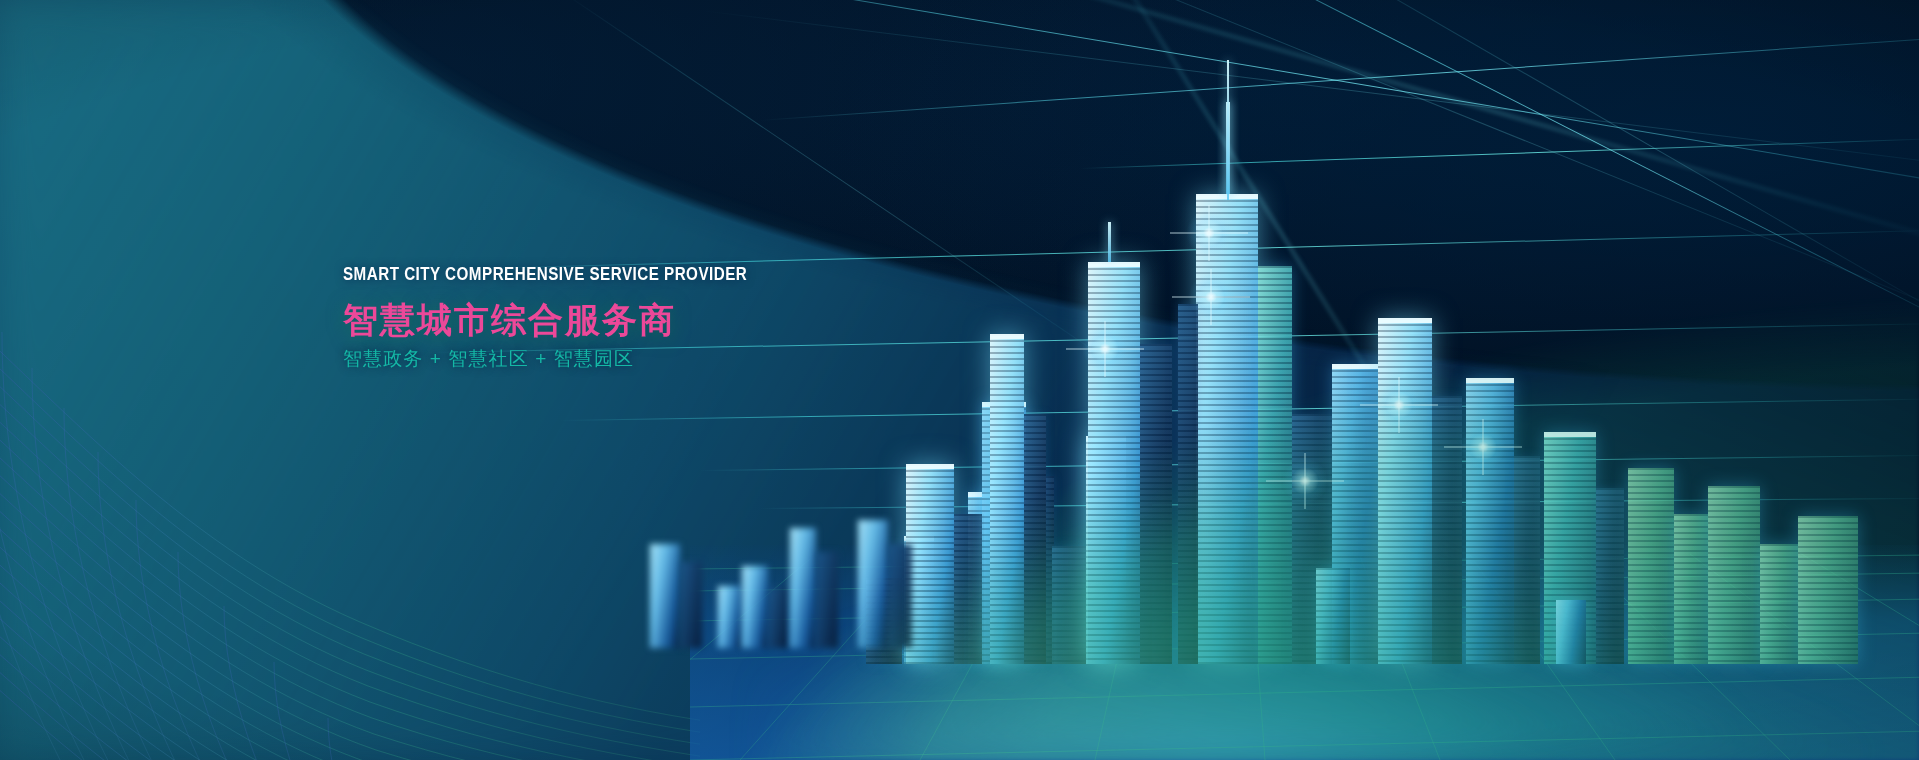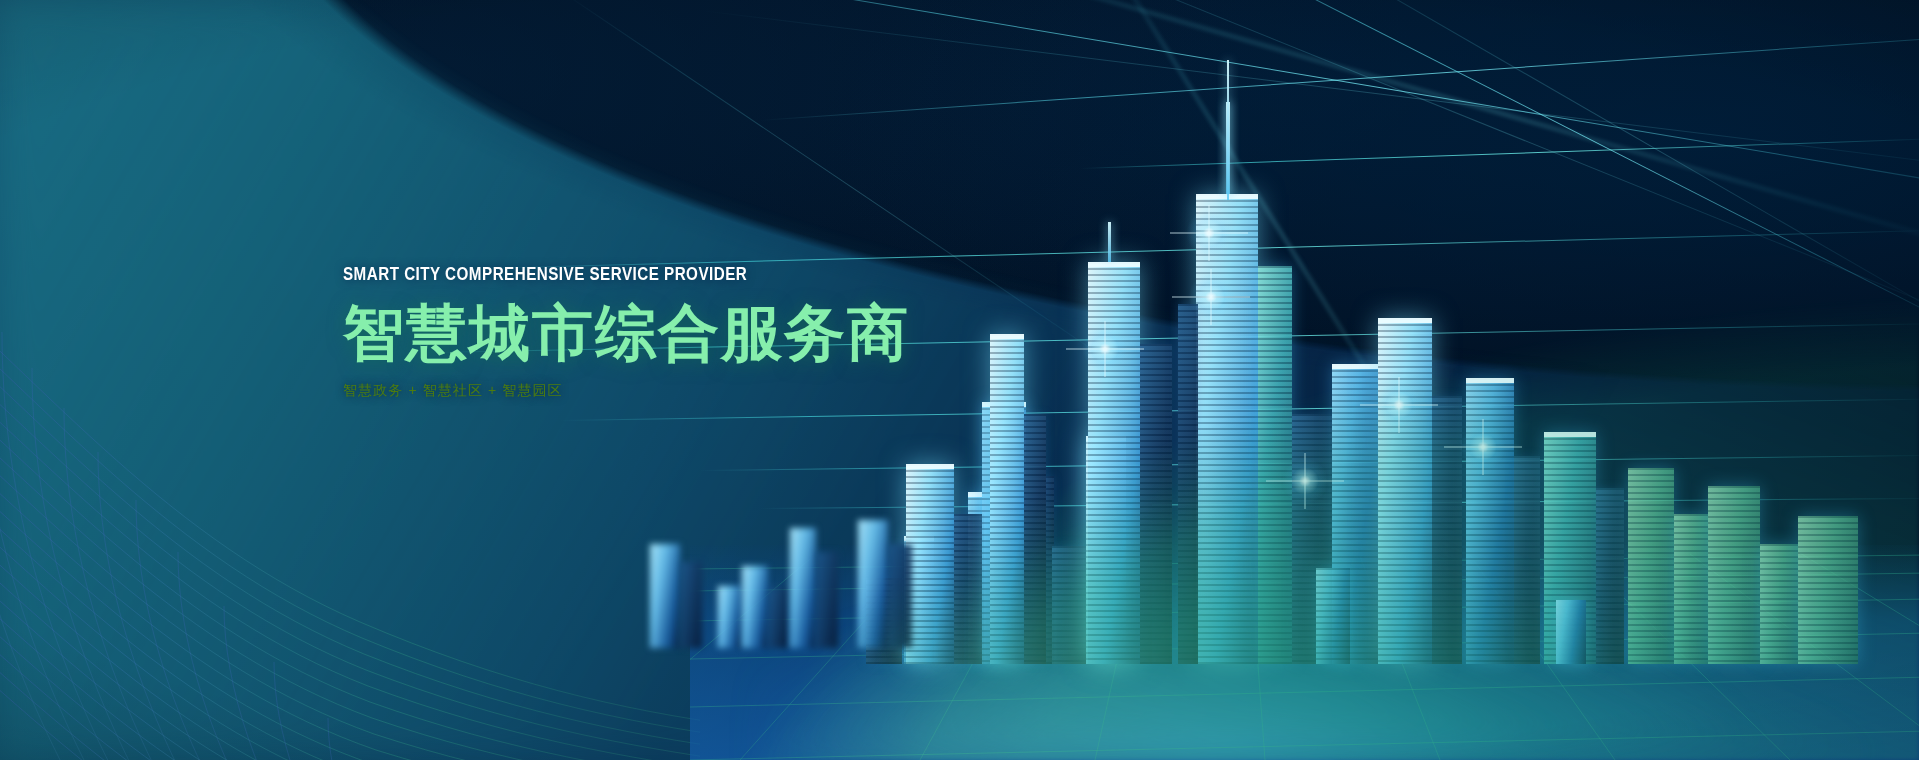--- a/index.html
+++ b/index.html
@@ -184,32 +184,32 @@
     font-weight: bold;
     letter-spacing: 0.6px;
     line-height: 1;
     transform: scaleX(0.80);
     transform-origin: left center;
     white-space: nowrap;
     text-shadow: 0 0 10px rgba(0,40,80,0.8);
     margin-bottom: 18px;
   }
   .headline {
-    color: #86efac;
-    font-size: 61px;
+    color: #ec4899;
+    font-size: 35px;
     font-weight: bold;
     line-height: 1.06;
     letter-spacing: 2px;
     white-space: nowrap;
     text-shadow: 0 2px 18px rgba(20,120,80,0.55);
   }
   .subline {
-    margin-top: 16px;
-    color: #4d7c0f;
-    font-size: 14px;
+    margin-top: 8px;
+    color: #14b8a6;
+    font-size: 19px;
     letter-spacing: 1.1px;
     white-space: nowrap;
     text-shadow: 0 0 8px rgba(0,30,60,0.9);
   }
 </style>
 </head>
 <body>
 
 <div id="banner">
 

